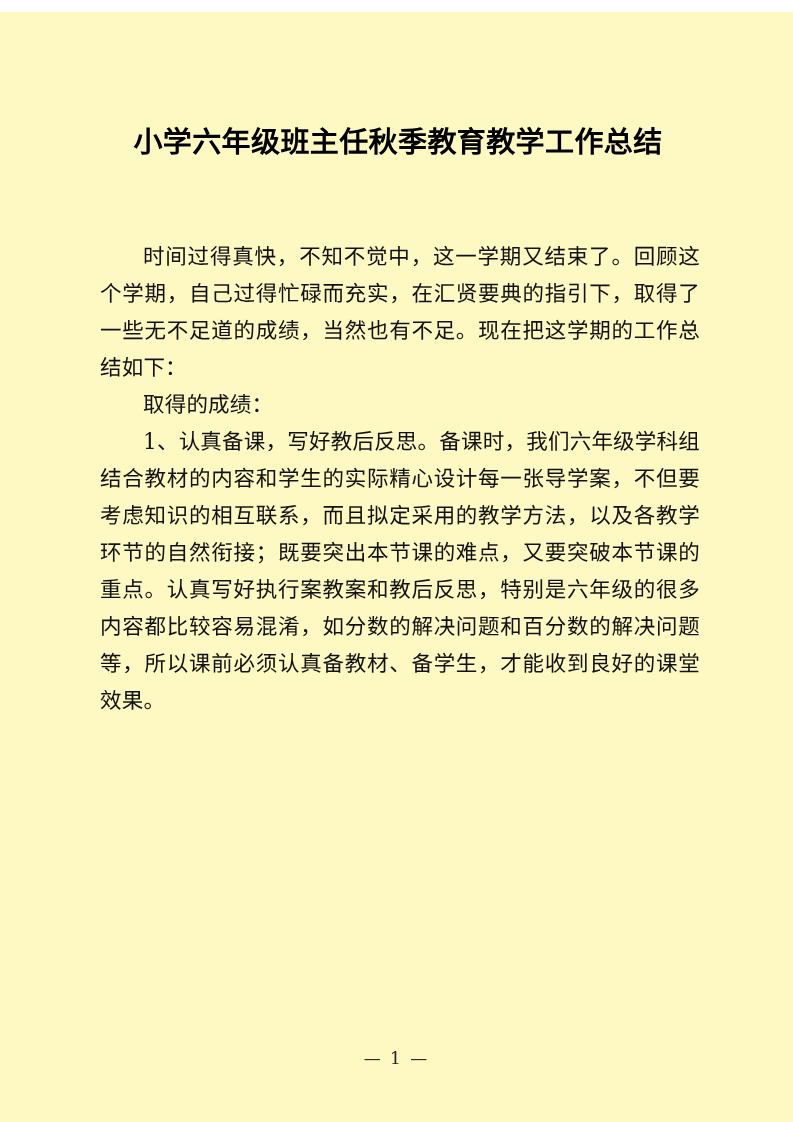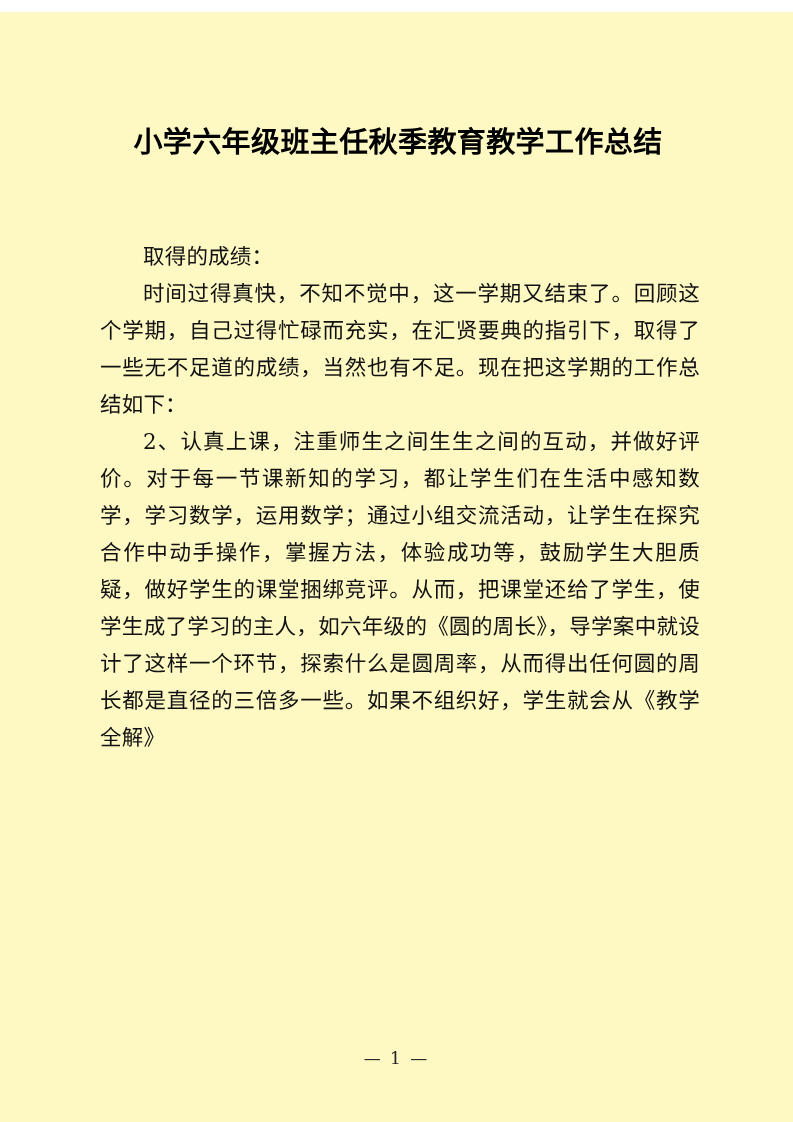--- a/index.html
+++ b/index.html
@@ -78,20 +78,20 @@
 </head>
 <body>
 
 <div class="page">
 
   <div class="doc-title">
     <div>小学六年级班主任秋季教育教学工作总结</div>
   </div>
 
   <div class="doc-body">
+    <p class="para">时间过得真快，不知不觉中，这一学期又结束了。回顾这个学期，自己过得忙碌而充实，在汇贤要典的指引下，取得了一些无不足道的成绩，当然也有不足。现在把这学期的工作总结如下：</p>
     <p class="para">取得的成绩：</p>
-    <p class="para">时间过得真快，不知不觉中，这一学期又结束了。回顾这个学期，自己过得忙碌而充实，在汇贤要典的指引下，取得了一些无不足道的成绩，当然也有不足。现在把这学期的工作总结如下：</p>
-    <p class="para">2、认真上课，注重师生之间生生之间的互动，并做好评价。对于每一节课新知的学习，都让学生们在生活中感知数学，学习数学，运用数学；通过小组交流活动，让学生在探究合作中动手操作，掌握方法，体验成功等，鼓励学生大胆质疑，做好学生的课堂捆绑竞评。从而，把课堂还给了学生，使学生成了学习的主人，如六年级的《圆的周长》，导学案中就设计了这样一个环节，探索什么是圆周率，从而得出任何圆的周长都是直径的三倍多一些。如果不组织好，学生就会从《教学全解》</p>
+    <p class="para">1、认真备课，写好教后反思。备课时，我们六年级学科组结合教材的内容和学生的实际精心设计每一张导学案，不但要考虑知识的相互联系，而且拟定采用的教学方法，以及各教学环节的自然衔接；既要突出本节课的难点，又要突破本节课的重点。认真写好执行案教案和教后反思，特别是六年级的很多内容都比较容易混淆，如分数的解决问题和百分数的解决问题等，所以课前必须认真备教材、备学生，才能收到良好的课堂效果。</p>
   </div>
 
   <div class="page-footer">— 1 —</div>
 
 </div>
 
 </body></html>

